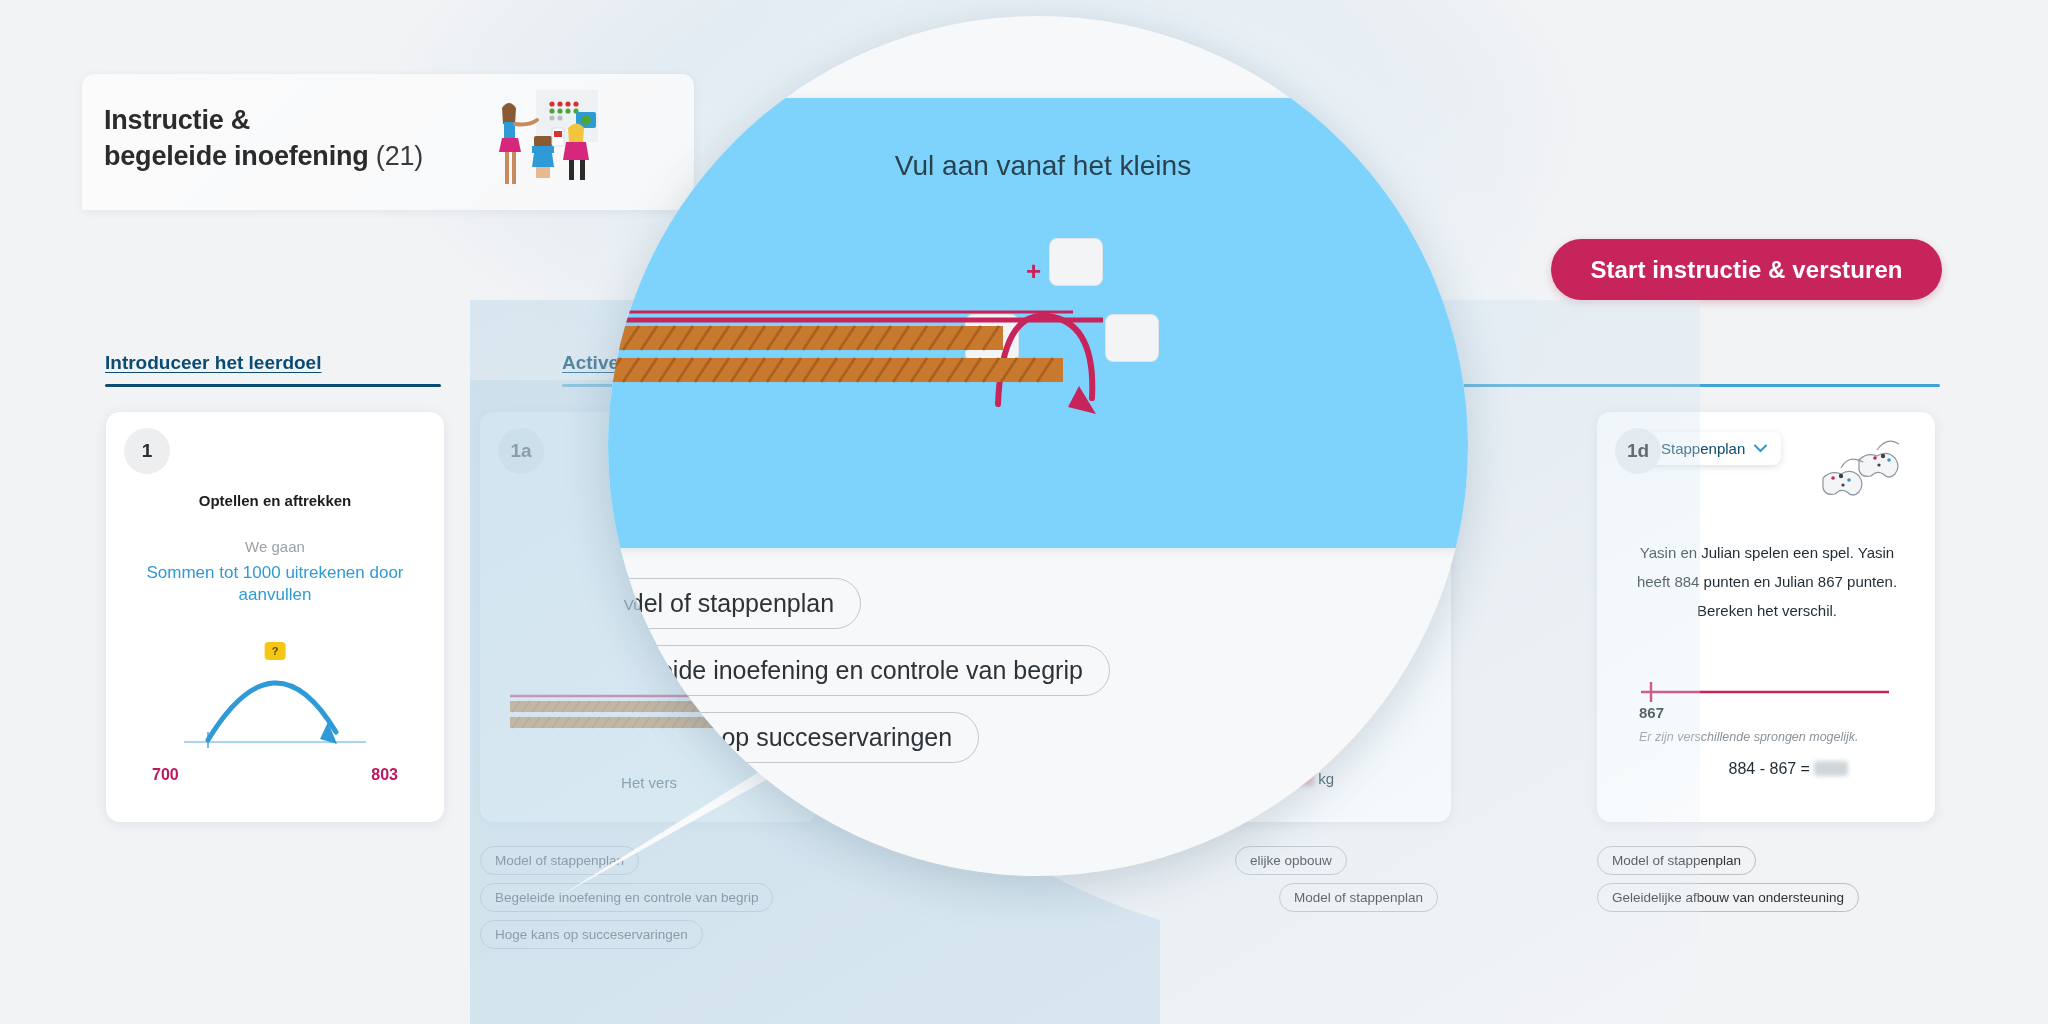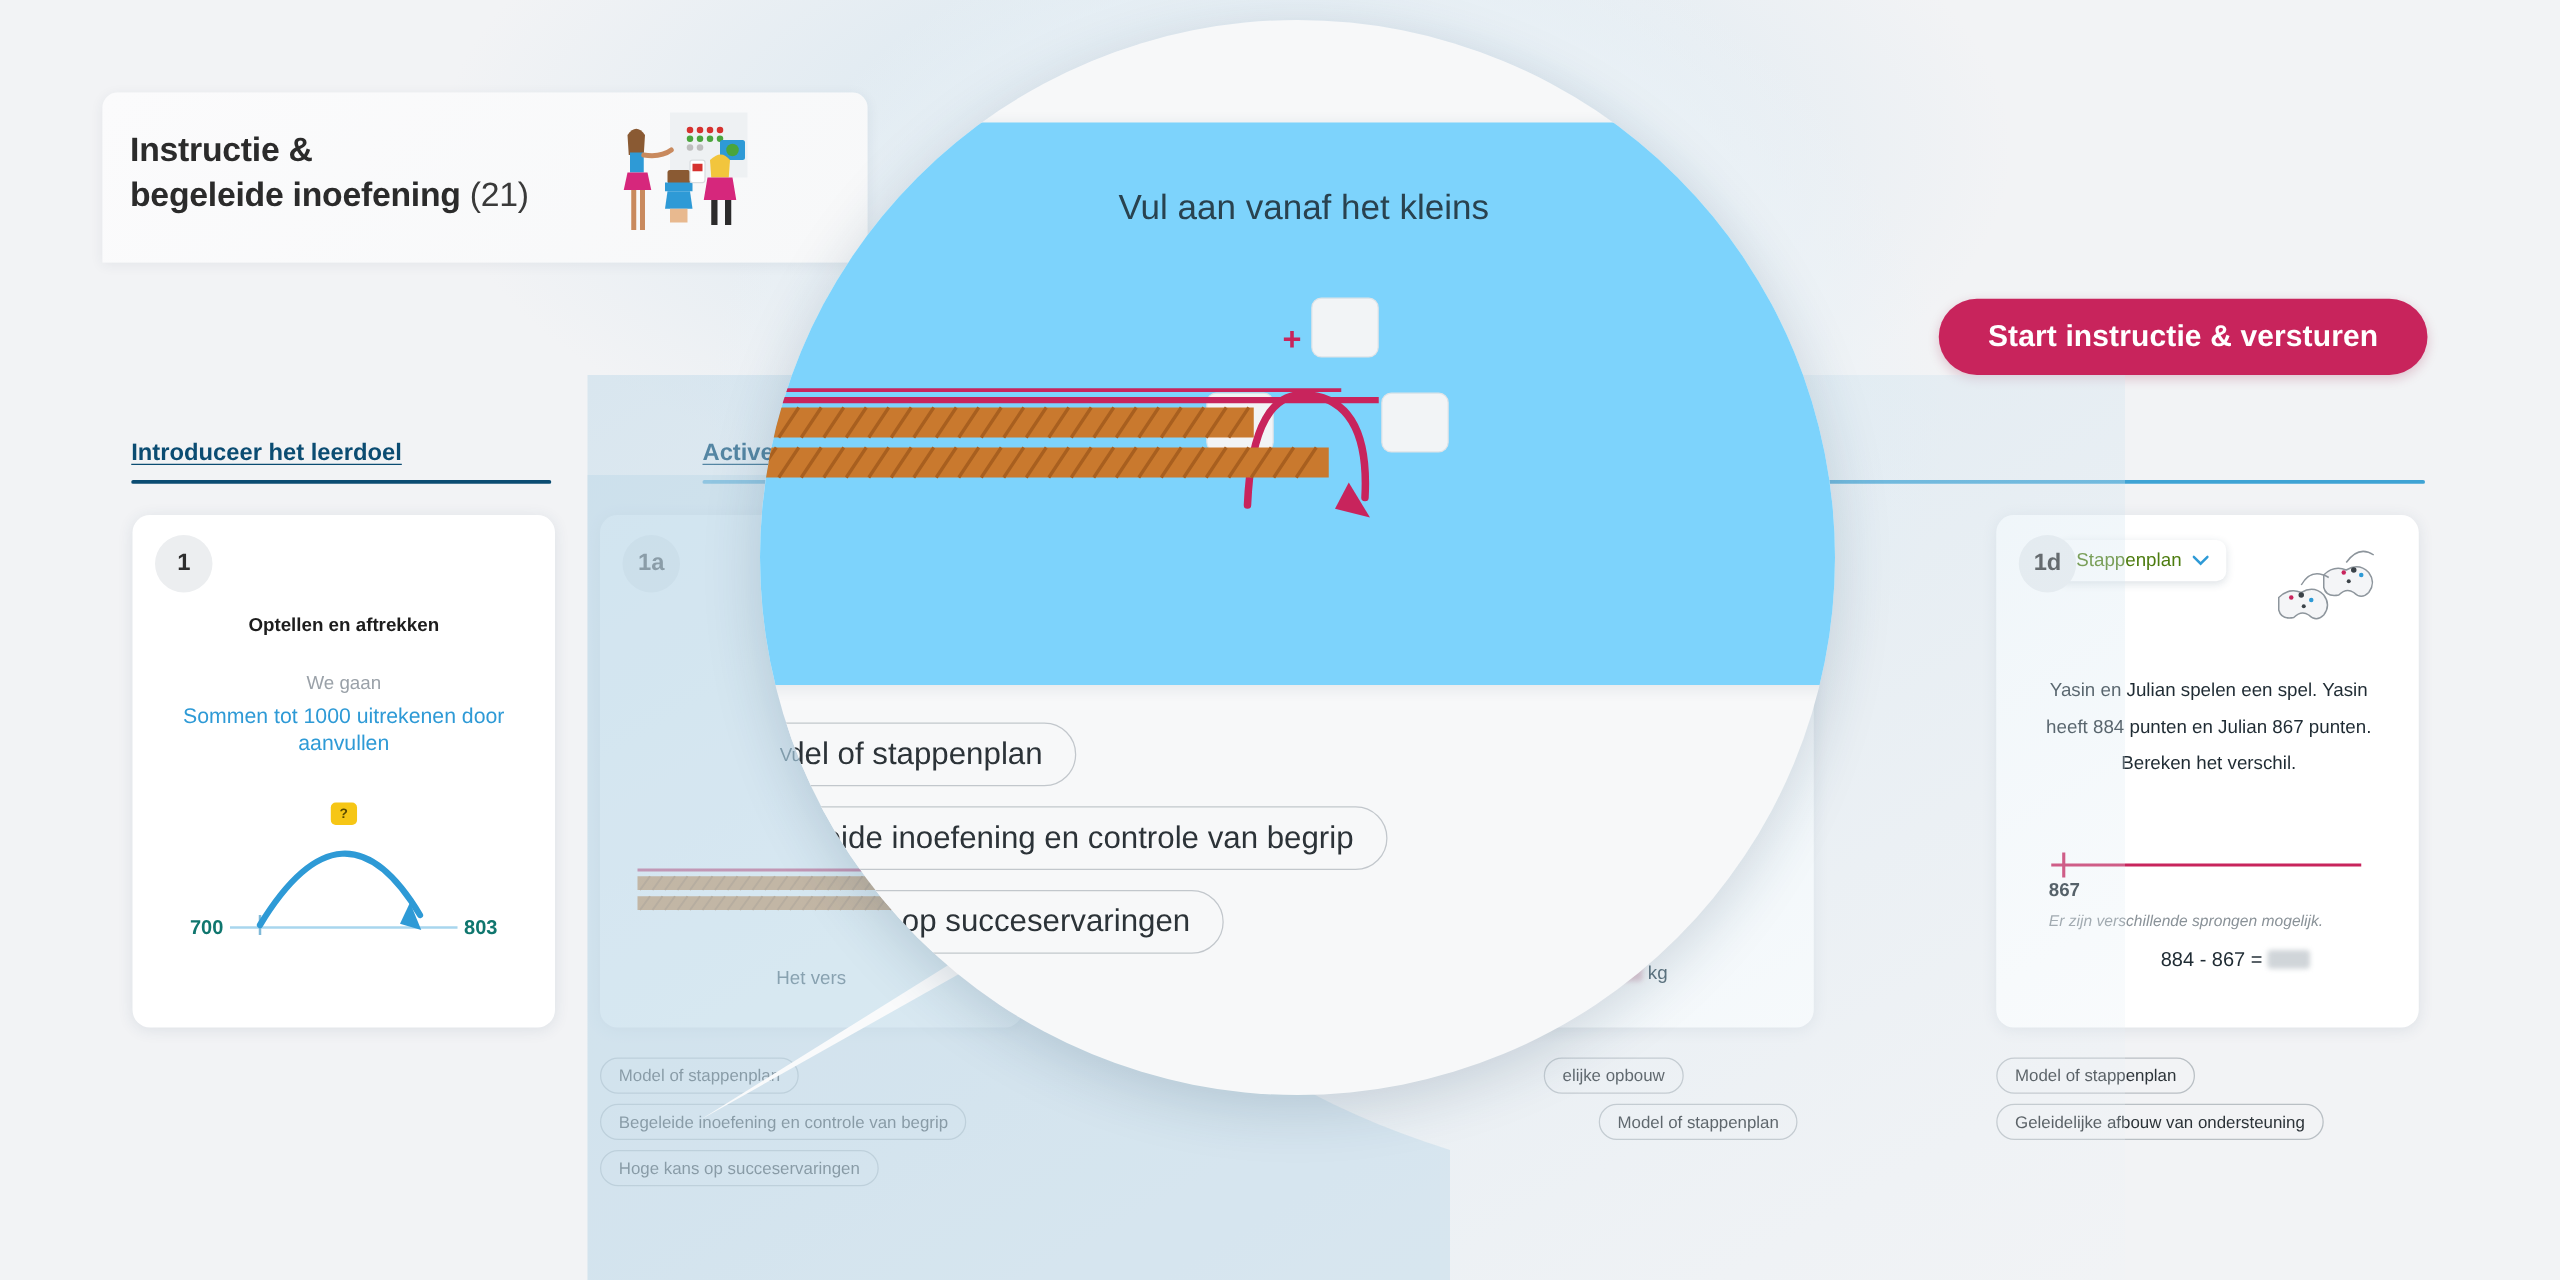--- a/index.html
+++ b/index.html
@@ -106,23 +106,23 @@
     position: absolute; top: 150px; left: 22px; right: 22px;
     text-align: center; font-size: 17px; line-height: 22px; color: #2e9ad6;
   }
   #c1-arc { position: absolute; left: 50%; transform: translateX(-50%); top: 232px; width: 190px; height: 110px; }
   #c1-qmark {
     position: absolute; left: 50%; transform: translateX(-50%); top: 230px;
     background: #f6c615; color: #5b4a00; font-size: 11px; font-weight: 700;
     padding: 3px 7px; border-radius: 4px;
   }
   #c1-labels {
-    position: absolute; top: 322px; left: 46px; right: 46px;
+    position: absolute; top: 354px; left: 46px; right: 46px;
     display: flex; justify-content: space-between;
-    font-size: 16px; font-weight: 700; color: #0f766e;
+    font-size: 16px; font-weight: 700; color: #be185d;
   }
 
   
   .c2-line { position: absolute; left: 0; right: 0; text-align: center; font-size: 15px; color: #29424f; }
   #c2-l1 { top: 88px; }
   #c2-l2 { top: 116px; }
   #c2-l3 { top: 158px; }
   #c2-l4 { top: 184px; }
   #c2-bars { position: absolute; left: 28px; top: 280px; width: 290px; height: 40px; }
   #c2-result { position: absolute; top: 362px; left: 0; right: 0; text-align: center; font-size: 15px; color: #29424f; }
@@ -137,21 +137,21 @@
   .blur-box { display:inline-block; width: 34px; height: 15px; border-radius: 3px; background: rgba(170,178,186,.55); vertical-align: -2px; filter: blur(2px); }
   .blur-box.pink { background: rgba(214,150,170,.6); width: 22px; }
 
   
   #c4-dropdown {
     position: absolute; left: 48px; top: 20px;
     background: #fff; border-radius: 8px;
     box-shadow: 0 2px 7px rgba(30,60,90,.16);
     padding: 8px 14px 8px 16px;
     display: flex; align-items: center; gap: 9px;
-    font-size: 15px; color: #4d7c0f; font-weight: 500;
+    font-size: 15px; color: #0c4a6e; font-weight: 500;
     z-index: 3;
   }
   #c4-controllers { position: absolute; right: 24px; top: 26px; width: 96px; height: 70px; }
   #c4-text {
     position: absolute; left: 28px; right: 26px; top: 126px;
     text-align: center; font-size: 15px; line-height: 29px; color: #1f2b33;
   }
   #c4-numline { position: absolute; left: 40px; top: 266px; width: 256px; height: 34px; }
   #c4-867 { position: absolute; left: 42px; top: 292px; font-size: 15px; font-weight: 700; color: #1f2b33; }
   #c4-note { position: absolute; left: 42px; top: 318px; font-size: 12.5px; font-style: italic; color: #8a9298; }

